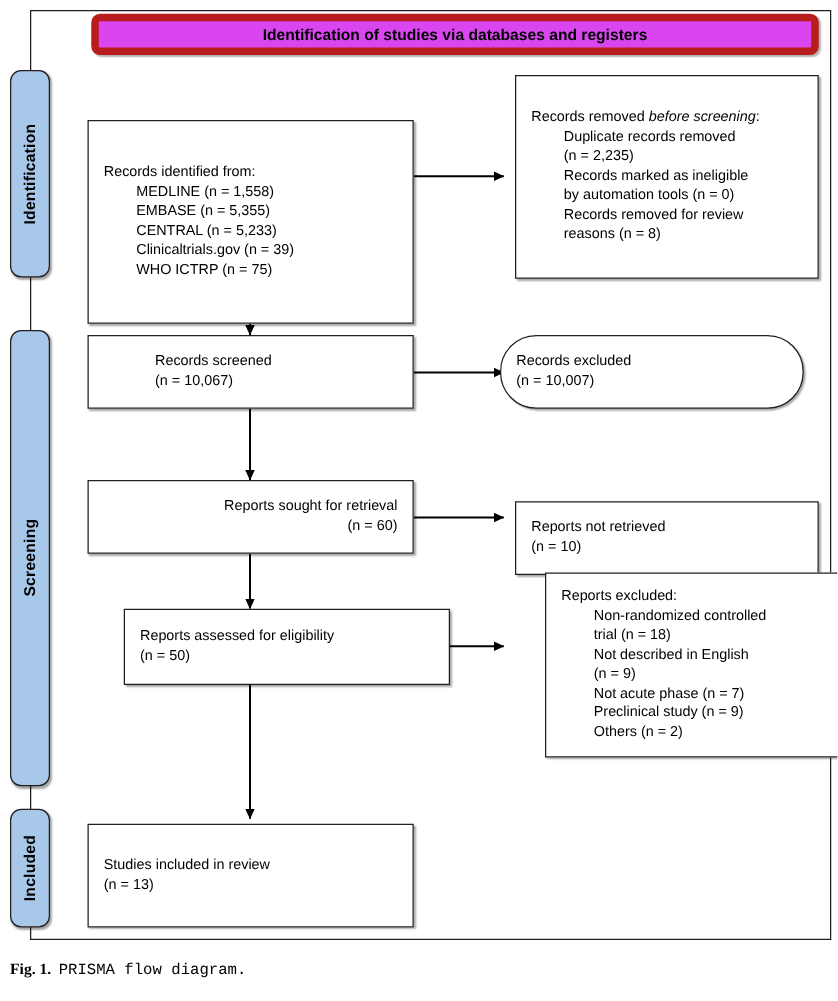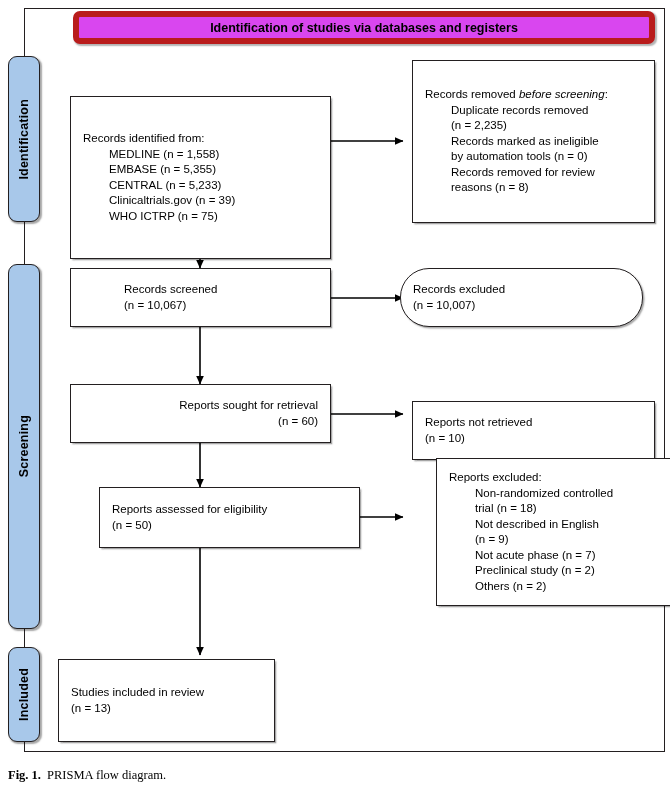--- a/index.html
+++ b/index.html
@@ -102,21 +102,21 @@
   }
   
   #caption{
     position:absolute;
     left:8px; top:768px;
     font-family:"Liberation Serif", serif;
     font-size:12.5px;
     color:#000000;
   }
   #caption .cap-num{ font-weight:bold; }
-  #caption .cap-text{ margin-left:6px; }
+  #caption .cap-text{ margin-left:6px;font-family:Liberation Mono, monospace; }
 </style>
 </head>
 <body>
 
 <div id="page">
 
   <div id="figure-frame"></div>
 
   <div id="canvas">
 
@@ -221,26 +221,26 @@
     </div>
 
     <div class="box" style="left:412px; top:458px; width:243px; height:148px;margin-left:24px;">
       <div class="box-inner">
         <div class="line">Reports excluded:</div>
         <div class="line ind">Non-randomized controlled</div>
         <div class="line ind">trial (n = 18)</div>
         <div class="line ind">Not described in English</div>
         <div class="line ind">(n = 9)</div>
         <div class="line ind">Not acute phase (n = 7)</div>
-        <div class="line ind">Preclinical study (n = 2)</div>
+        <div class="line ind">Preclinical study (n = 9)</div>
         <div class="line ind">Others (n = 2)</div>
       </div>
     </div>
 
-    <div class="box" style="left:58px; top:659px; width:217px; height:83px;align-items:center;">
+    <div class="box" style="left:70px; top:659px; width:261px; height:83px;align-items:center;">
       <div class="box-inner">
         <div class="line">Studies included in review</div>
         <div class="line">(n = 13)</div>
       </div>
     </div>
 
   </div>
 
   <div id="caption">
     <span class="cap-num">Fig. 1.</span><span class="cap-text">PRISMA flow diagram.</span>

